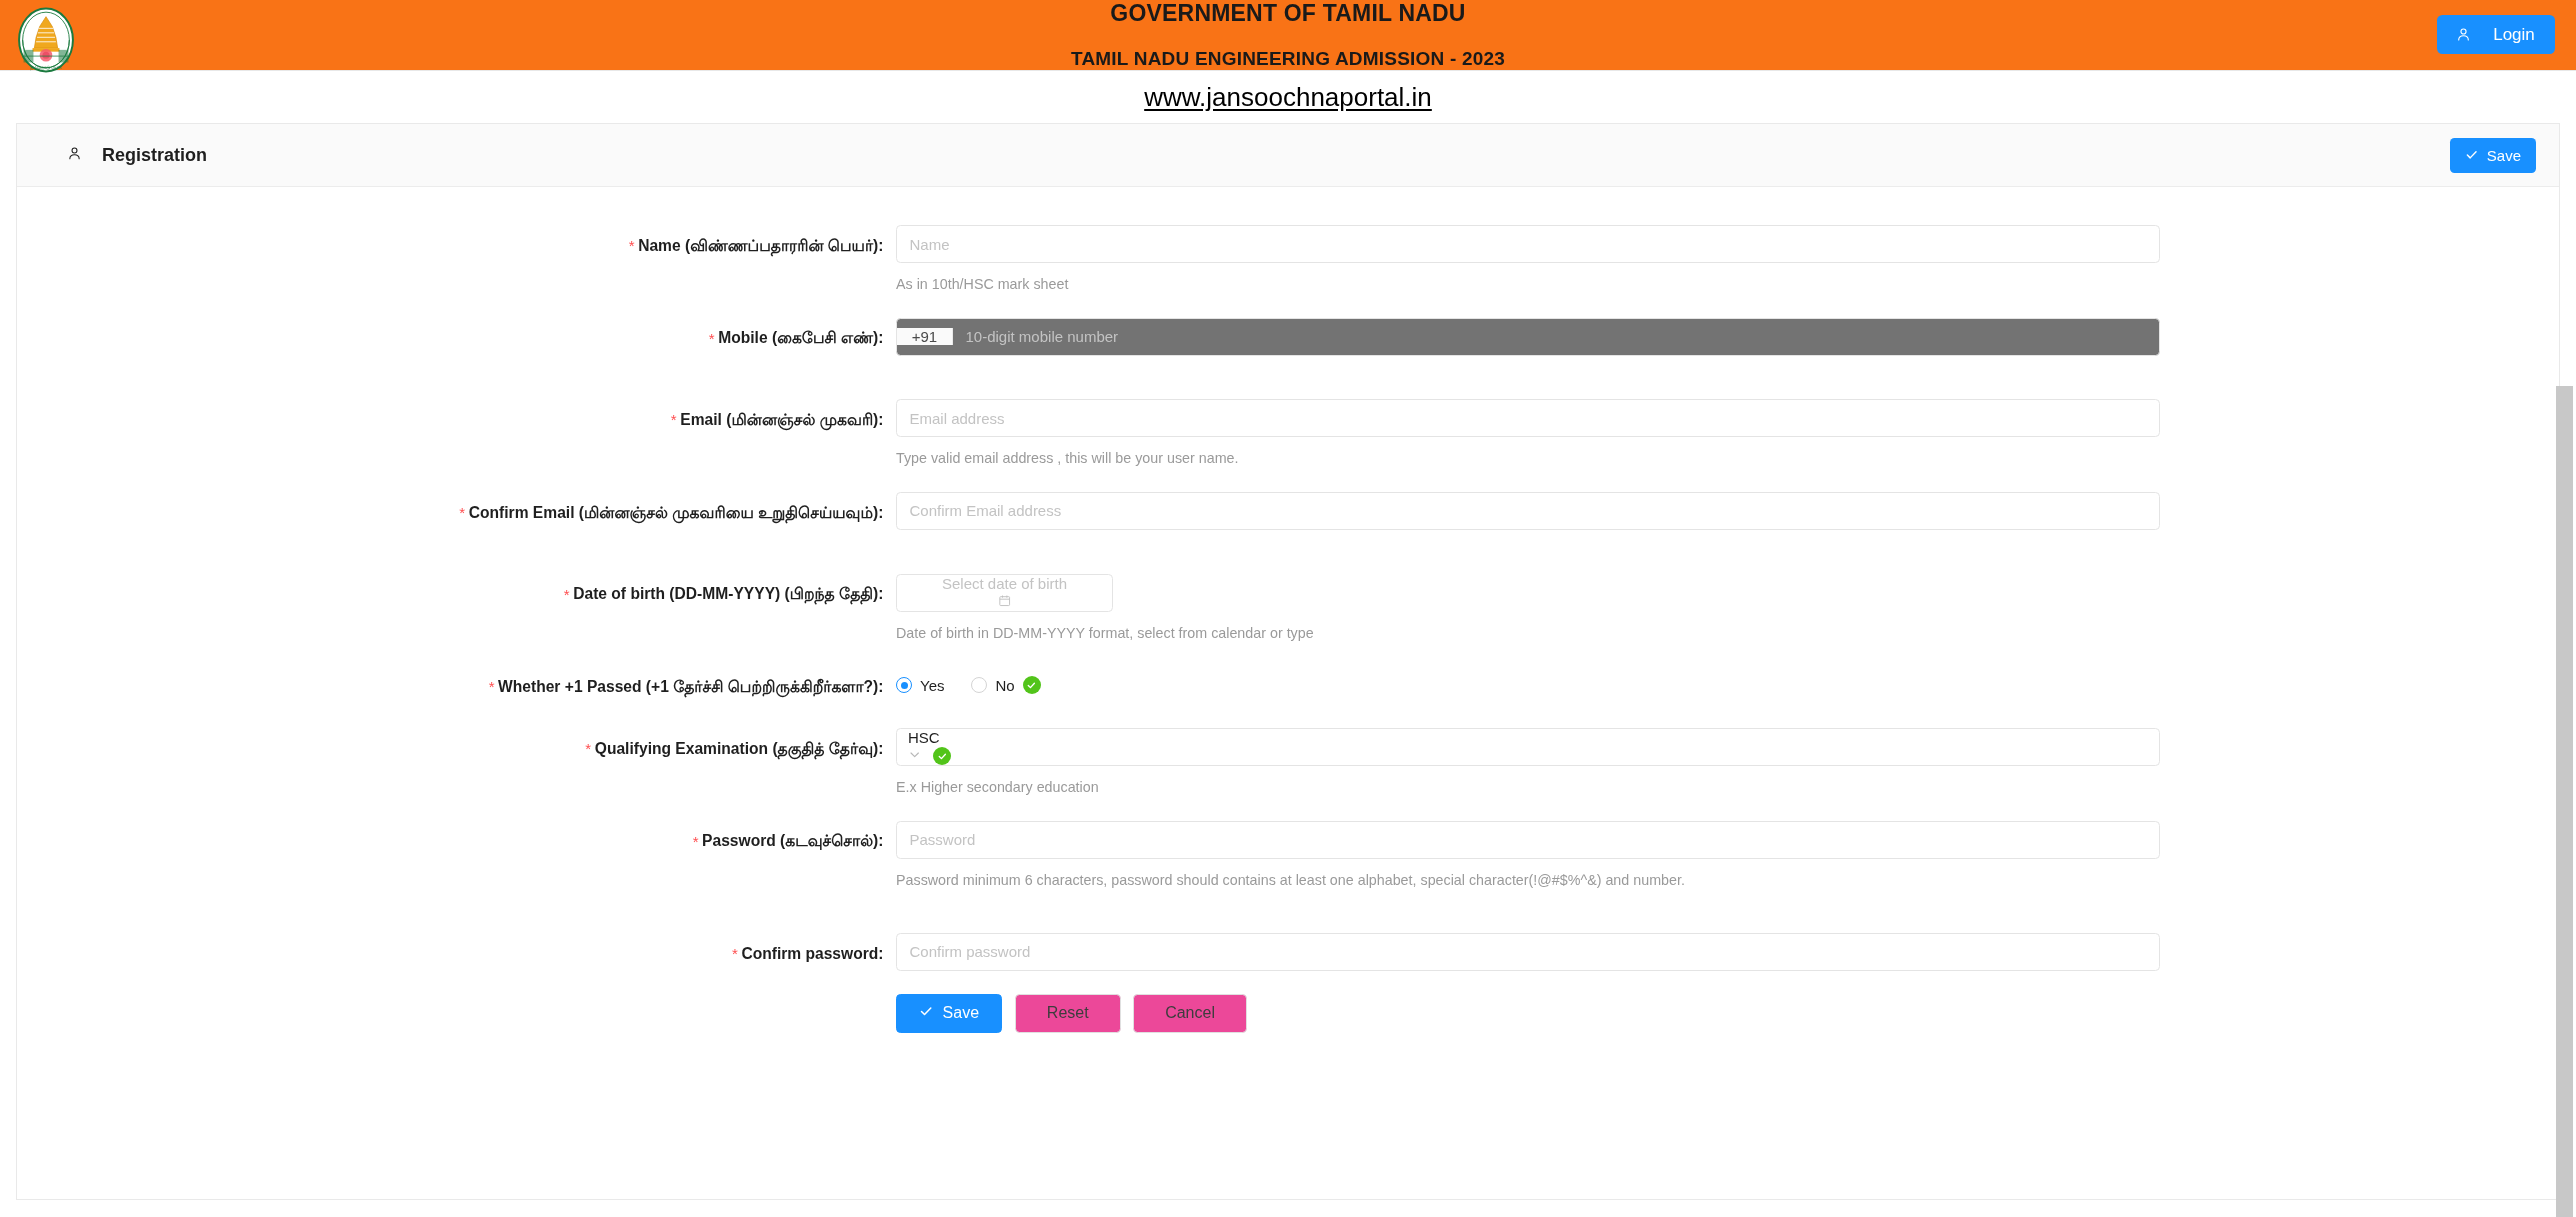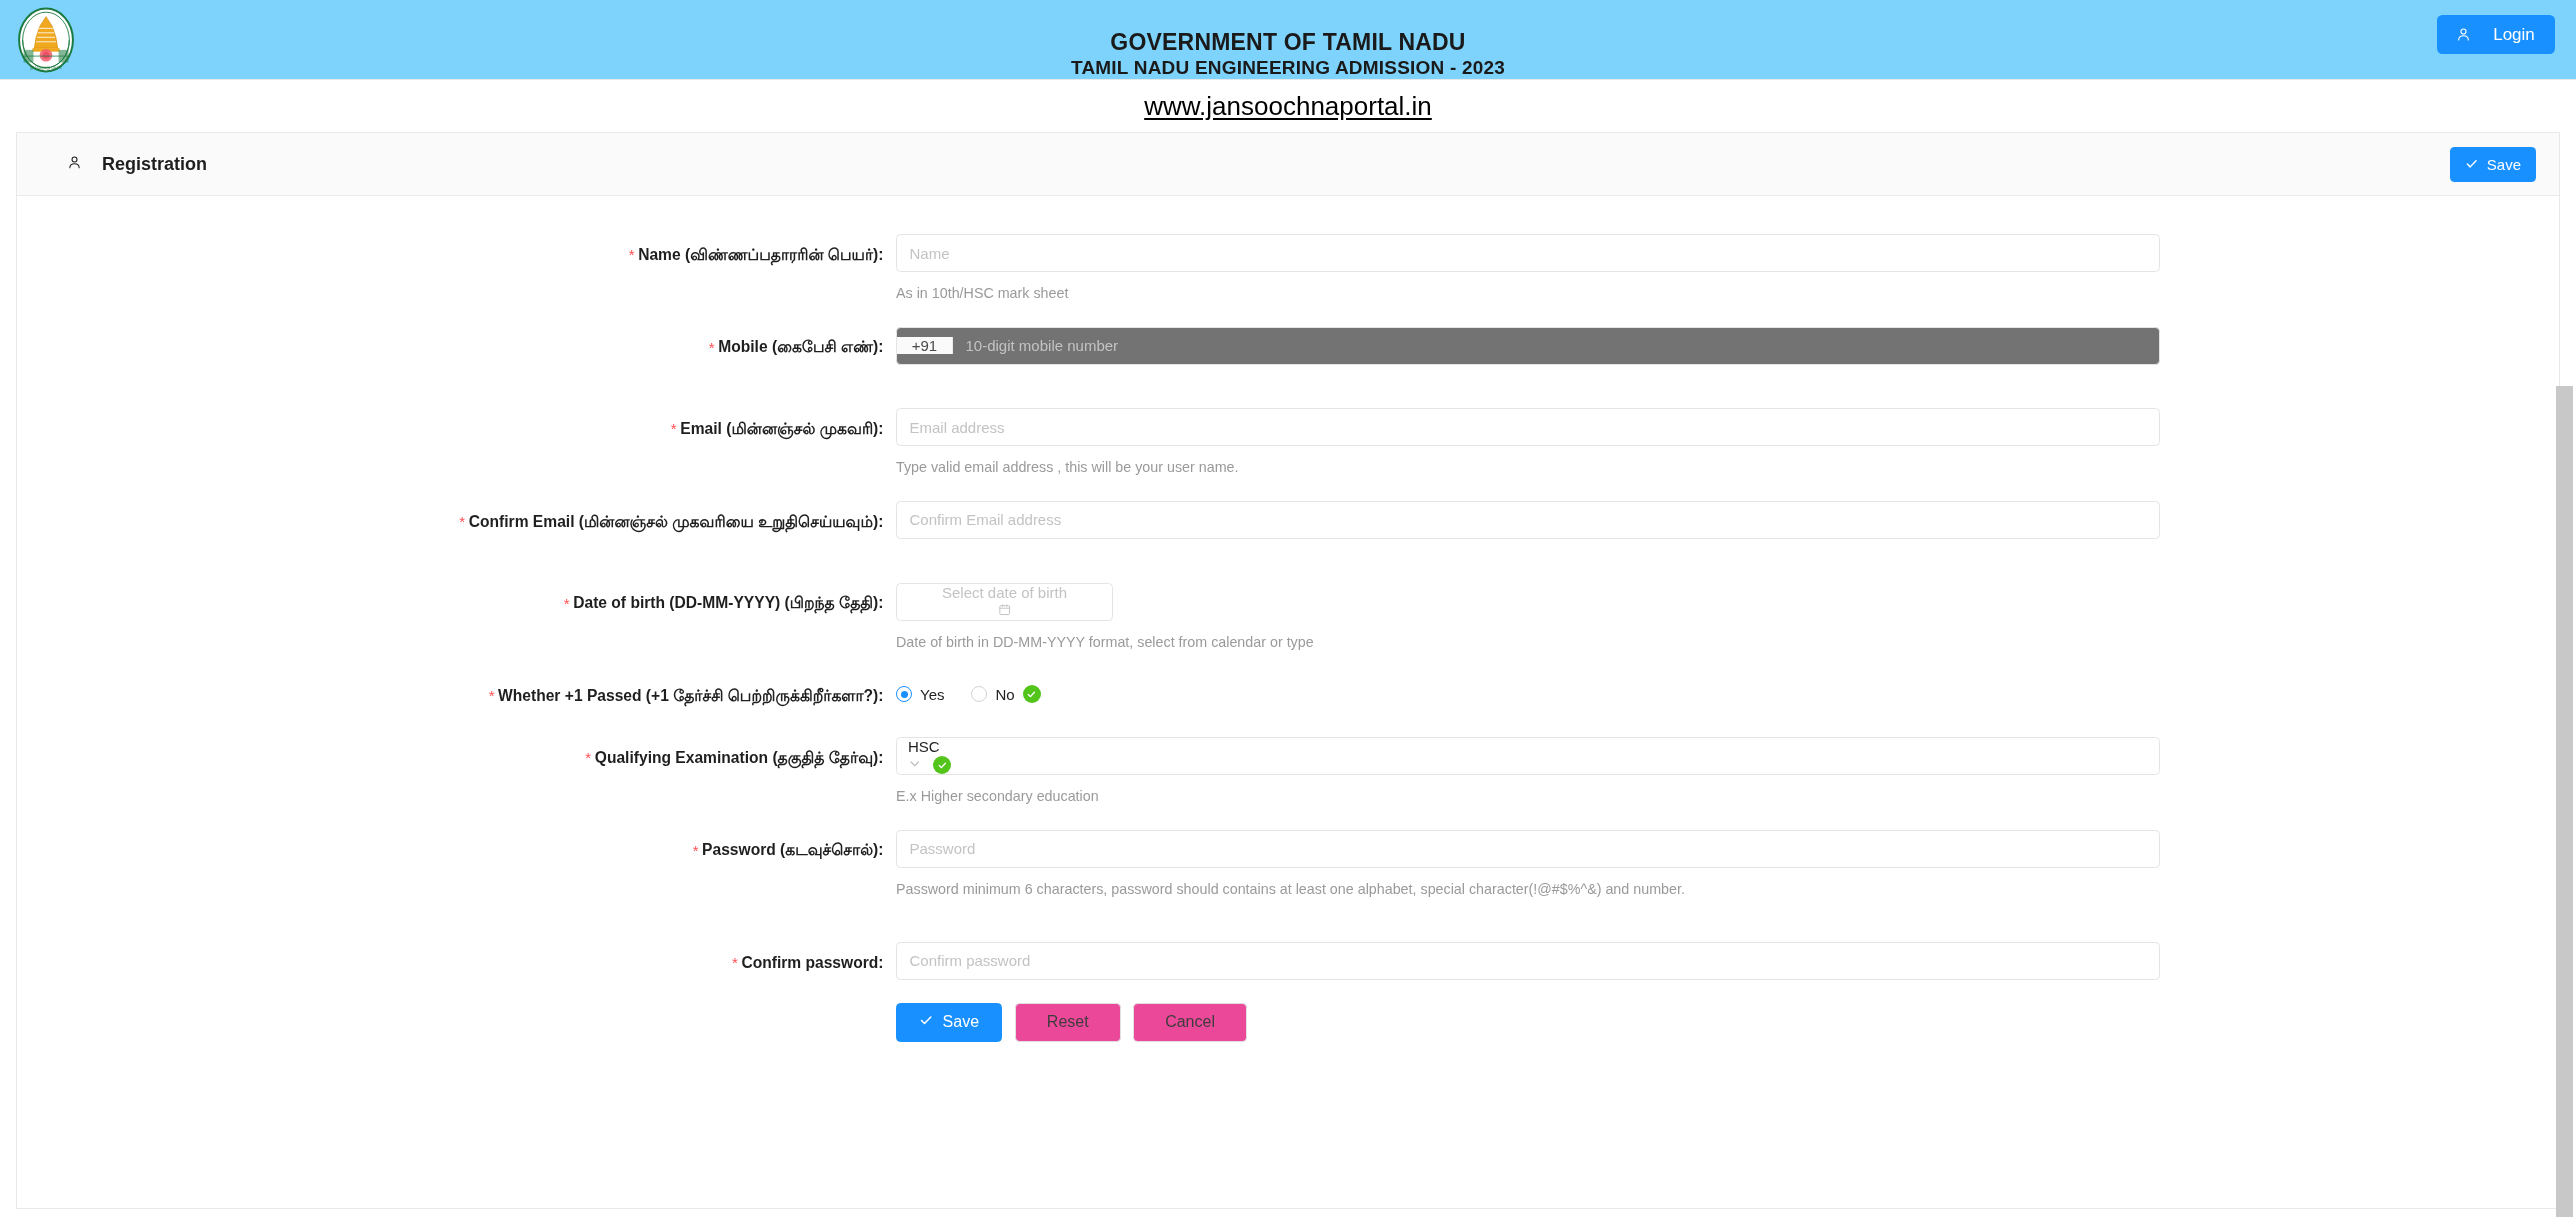--- a/index.html
+++ b/index.html
@@ -8,25 +8,25 @@
     margin: 0; padding: 0;
     width: 2576px; height: 1217px;
     overflow: hidden;
     background: #ffffff;
     font-family: "Liberation Sans", "DejaVu Sans", sans-serif;
   }
 
   
   .topbar {
     position: relative;
-    height: 80px;
-    background: #7dd3fc;
+    height: 71px;
+    background: #f97316;
     border-bottom: 0.9px solid #e8e8e8;
     display: flex;
-    align-items: flex-end;
+    align-items: flex-start;
   }
   .logo-wrap {
     position: absolute;
     left: 9px; top: 3.6px;
     width: 73px; height: 73px;
     display: flex; align-items: center; justify-content: center;
   }
   .title-block {
     width: 100%;
     text-align: center;
@@ -37,21 +37,21 @@
     font-weight: bold;
     color: #1a1a1a;
     letter-spacing: 0.2px;
     line-height: 1.15;
   }
   .gov-sub {
     font-size: 19px;
     font-weight: bold;
     color: #1a1a1a;
     letter-spacing: 0.2px;
-    margin-top: 2px;
+    margin-top: 22px;
     line-height: 1.15;
   }
   .login-btn {
     position: absolute;
     right: 21.5px; top: 15px;
     height: 39px;
     padding: 0 19.7px;
     background: #1890ff;
     color: #fff;
     border: none;

